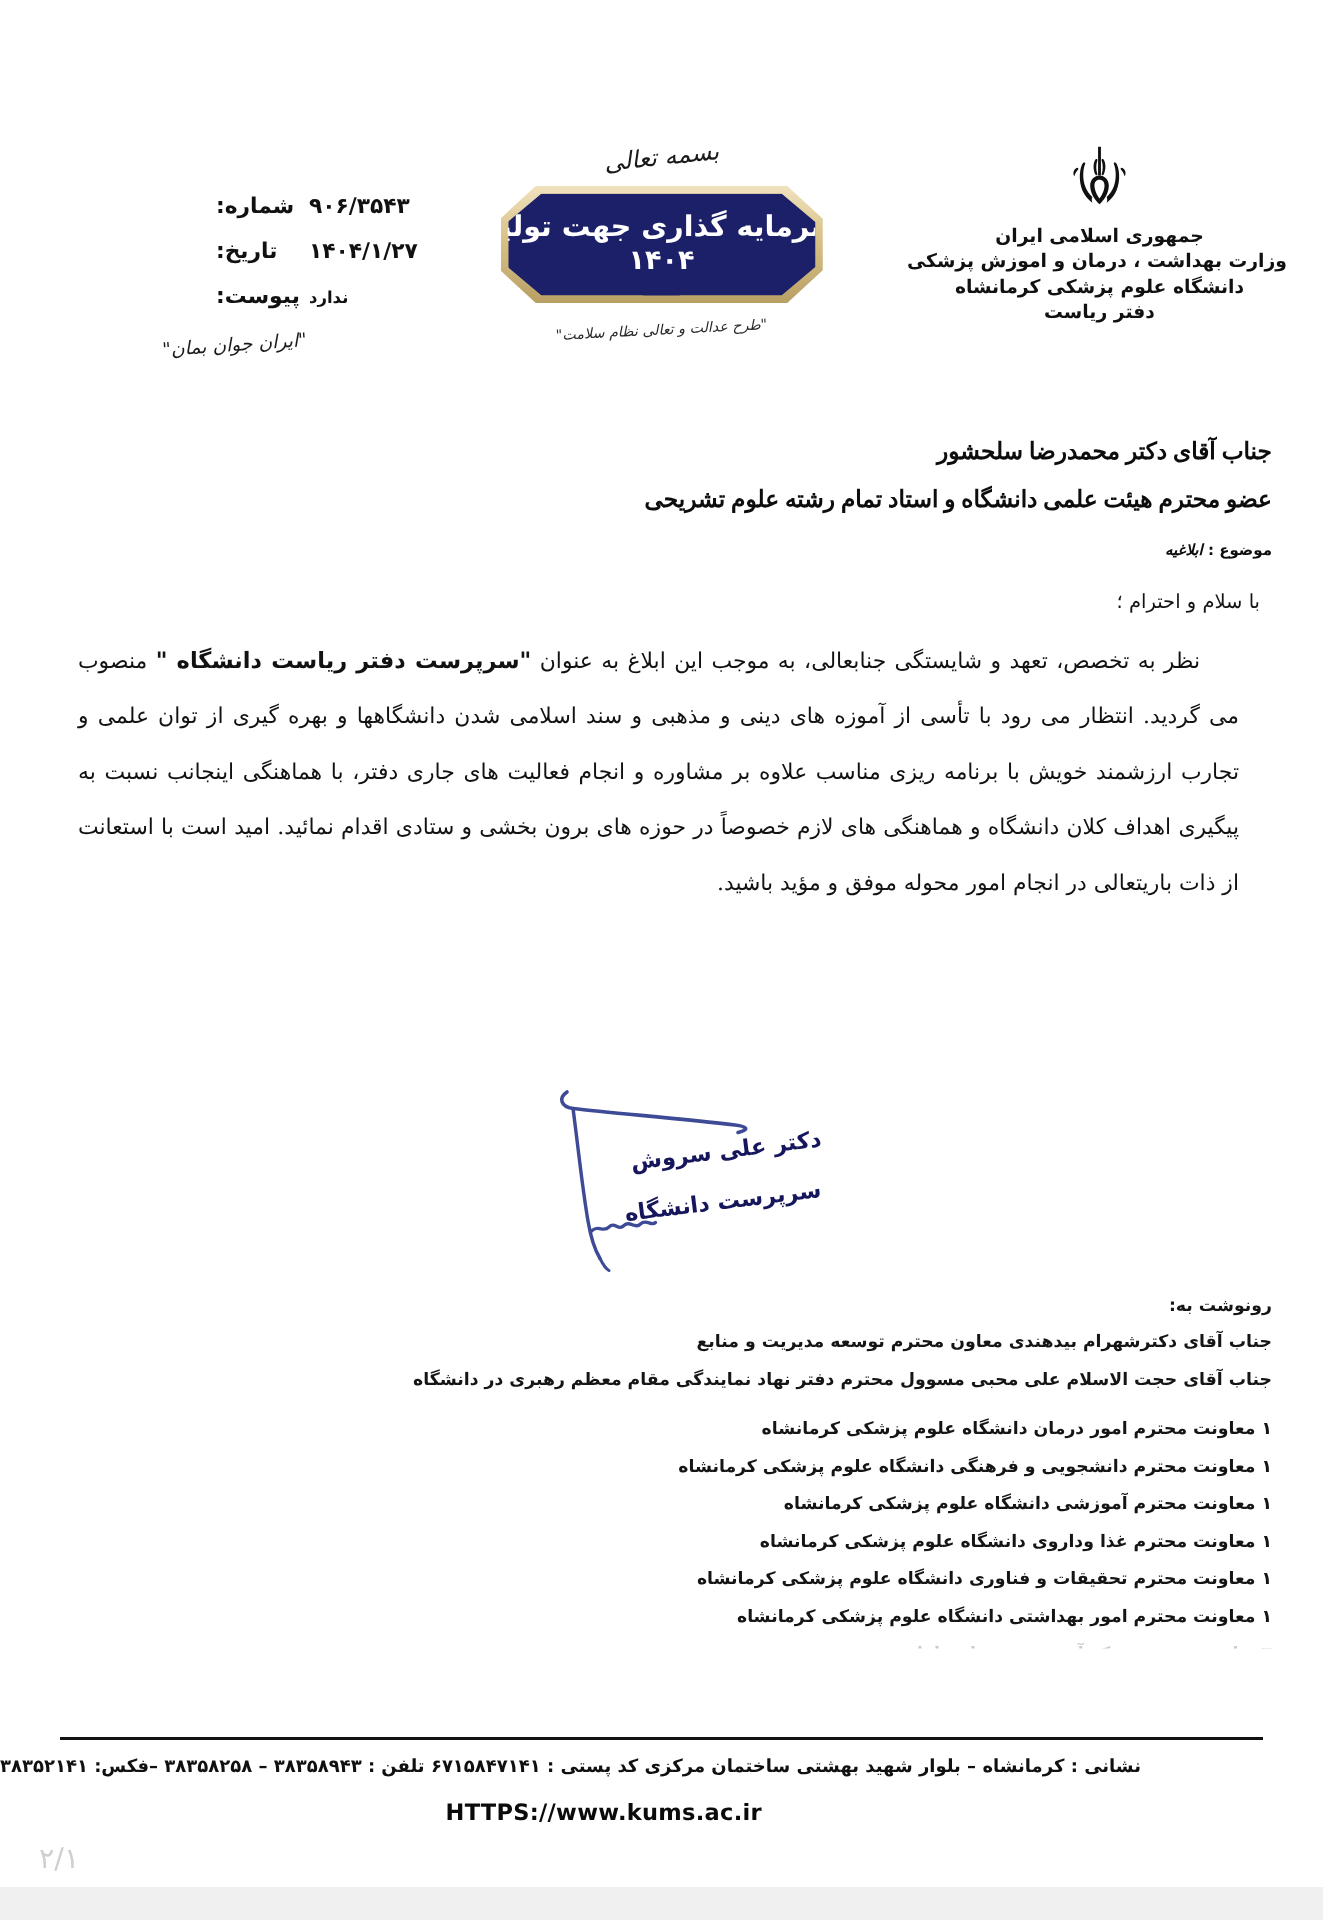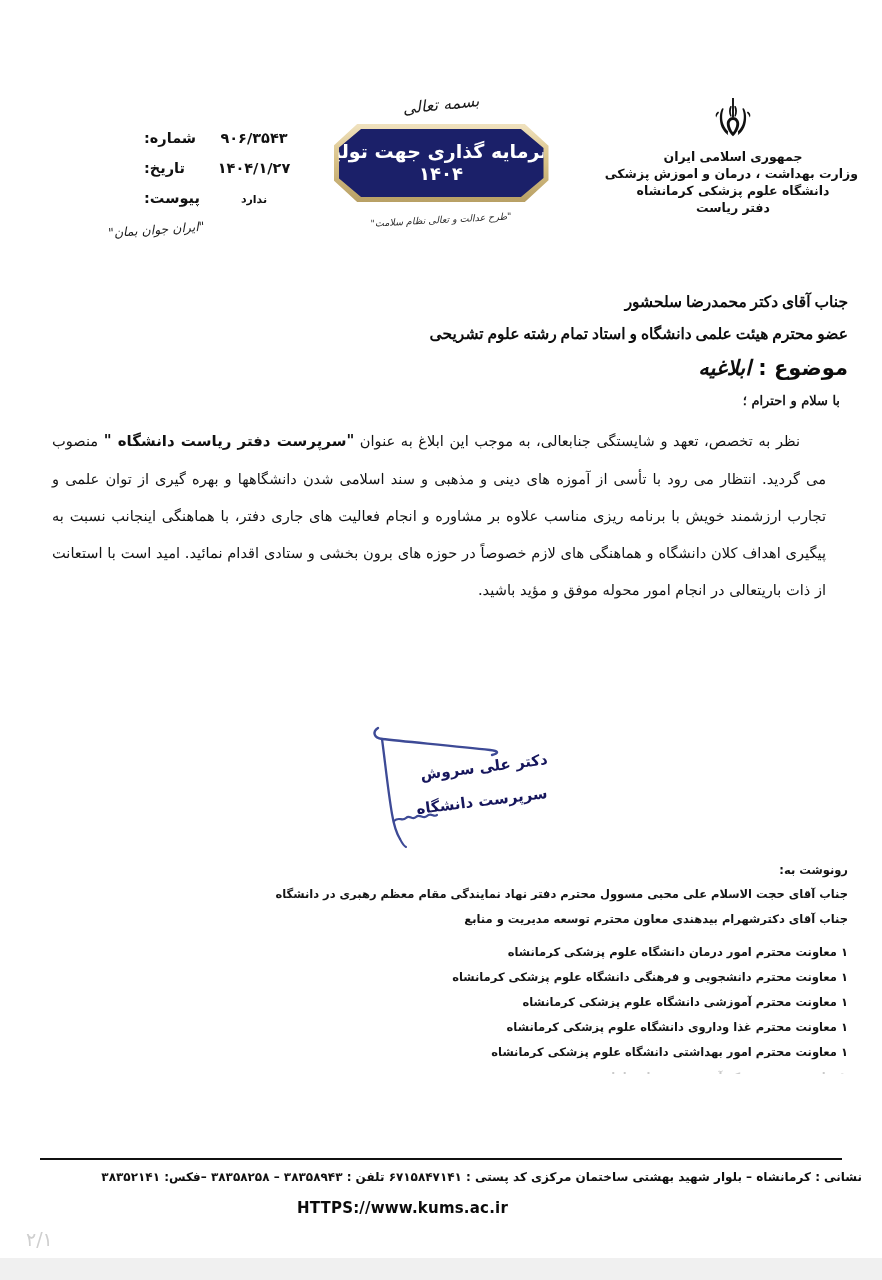--- a/index.html
+++ b/index.html
@@ -150,21 +150,21 @@
     direction: rtl;
     margin-top: 12px;
   }
   .meta-value {
     font-family: "DejaVu Sans", sans-serif;
     font-weight: bold;
     font-size: 14.5px;
     color: #111;
     padding-right: 16px;
     min-width: 96px;
-    text-align: center;
+    text-align: left;
     direction: ltr;
   }
   .meta-value.small {
     font-size: 11px;
   }
   .motto {
     position: absolute;
     top: 222px;
     left: 108px;
     font-family: "DejaVu Serif", serif;
@@ -188,40 +188,39 @@
     font-family: Liberation Serif, serif;
     font-weight: bold;
     font-size: 15.5px;
     color: #0d0d0d;
     line-height: 32px;
     white-space: nowrap;
   }
   .subject-line {
     font-family: "DejaVu Sans", sans-serif;
     font-weight: bold;
-    font-size: 21px;
+    font-size: 10px;
     color: #0d0d0d;
     line-height: 32px;
     margin-top: 2px;
   }
   .subject-value {
     font-style: italic;
     font-weight: bold;
   }
 
   
   .greeting {
     position: absolute;
     top: 393px;
     right: 42px;
     font-family: "DejaVu Serif", serif;
     font-size: 13px;
     color: #141414;
     direction: rtl;
-    font-weight: bold;
   }
   .body-text {
     position: absolute;
     top: 422px;
     right: 56px;
     width: 774px;
     direction: rtl;
     text-align: justify;
     text-align-last: right;
     font-family: "DejaVu Serif", serif;
@@ -324,21 +323,21 @@
     left: 40px;
     width: 802px;
     height: 2px;
     background: #111;
   }
   .footer-addr {
     position: absolute;
     top: 1170px;
     left: 0;
     width: 862px;
-    text-align: right;
+    text-align: left;
     direction: rtl;
     font-family: "DejaVu Sans", sans-serif;
     font-weight: bold;
     font-size: 12px;
     color: #101010;
     white-space: nowrap;
   }
   .footer-url {
     position: absolute;
     top: 1199px;
@@ -453,27 +452,28 @@
                  C68 107 71 114 75 110 C79 106 82 112 85 109" stroke-width="2.2"></path>
         <path d="M48 133 C50 137 52 140 54 141" stroke-width="2"></path>
       </g>
     </svg>
     <div class="sig-name">دکتر علی سروش</div>
     <div class="sig-title">سرپرست دانشگاه</div>
   </div>
 
   <div class="cc-block">
     <div class="cc-heading">رونوشت به:</div>
+    <div class="cc-named">جناب آقای دکترشهرام بیدهندی معاون محترم توسعه مدیریت و منابع</div>
     <div class="cc-named">جناب آقای حجت الاسلام علی محبی مسوول محترم دفتر نهاد نمایندگی مقام معظم رهبری در دانشگاه</div>
-    <div class="cc-named">جناب آقای دکترشهرام بیدهندی معاون محترم توسعه مدیریت و منابع</div>
     <div class="cc-items">
       <div class="cc-item">۱ معاونت محترم امور درمان دانشگاه علوم پزشکی  کرمانشاه</div>
       <div class="cc-item">۱ معاونت محترم دانشجویی و فرهنگی دانشگاه علوم پزشکی کرمانشاه</div>
       <div class="cc-item">۱ معاونت محترم آموزشی دانشگاه علوم پزشکی کرمانشاه</div>
       <div class="cc-item">۱ معاونت محترم غذا وداروی دانشگاه علوم پزشکی  کرمانشاه</div>
+      <div class="cc-item">۱ معاونت محترم تحقیقات و فناوری دانشگاه علوم پزشکی  کرمانشاه</div>
       <div class="cc-item">۱ معاونت محترم امور بهداشتی دانشگاه علوم پزشکی کرمانشاه</div>
       <div class="cc-item clipped">۳ ریاست محترم مرکز آموزشی درمانی امام خمینی</div>
     </div>
   </div>
 
   <div class="footer-rule"></div>
   <div class="footer-addr">نشانی : کرمانشاه – بلوار شهید بهشتی ساختمان مرکزی کد پستی : ۶۷۱۵۸۴۷۱۴۱ تلفن : ۳۸۳۵۸۹۴۳ – ۳۸۳۵۸۲۵۸ –فکس:  ۳۸۳۵۲۱۴۱</div>
   <div class="footer-url">HTTPS://www.kums.ac.ir</div>
   <div class="page-num">۲/۱</div>
   <div class="bottom-strip"></div>

